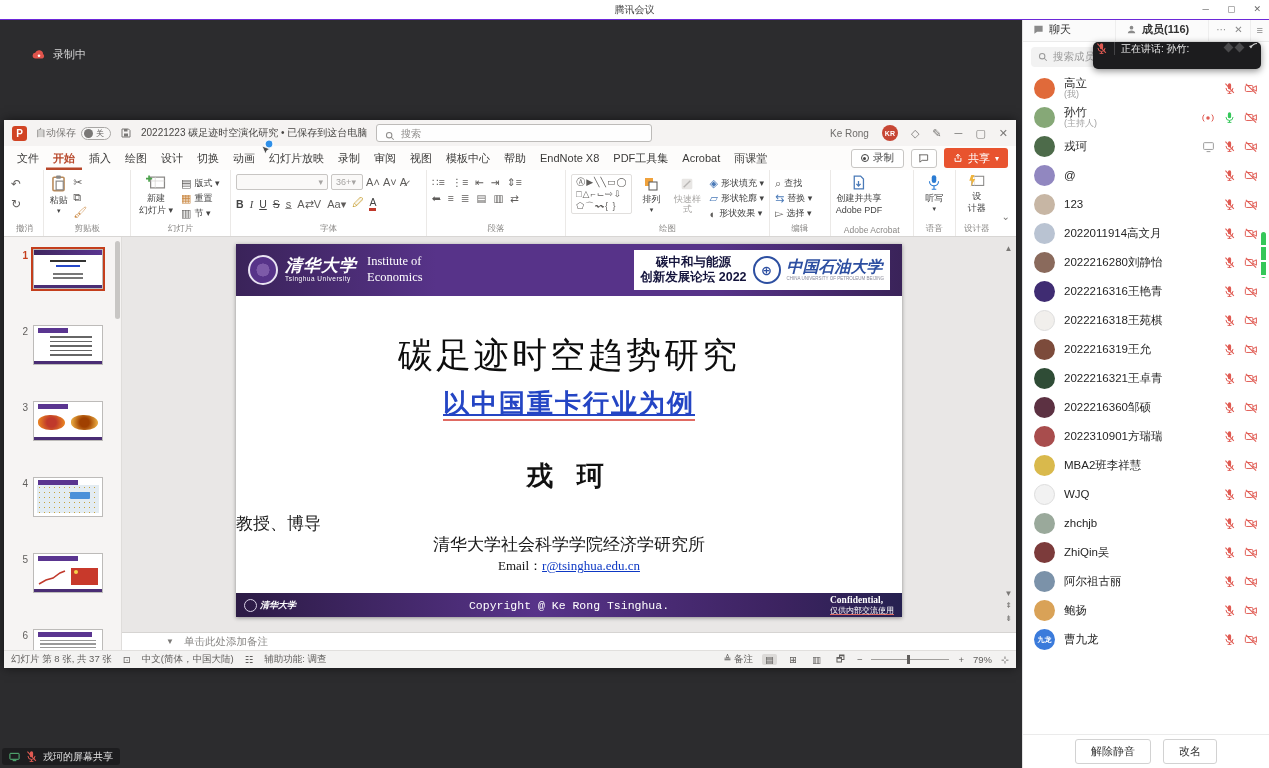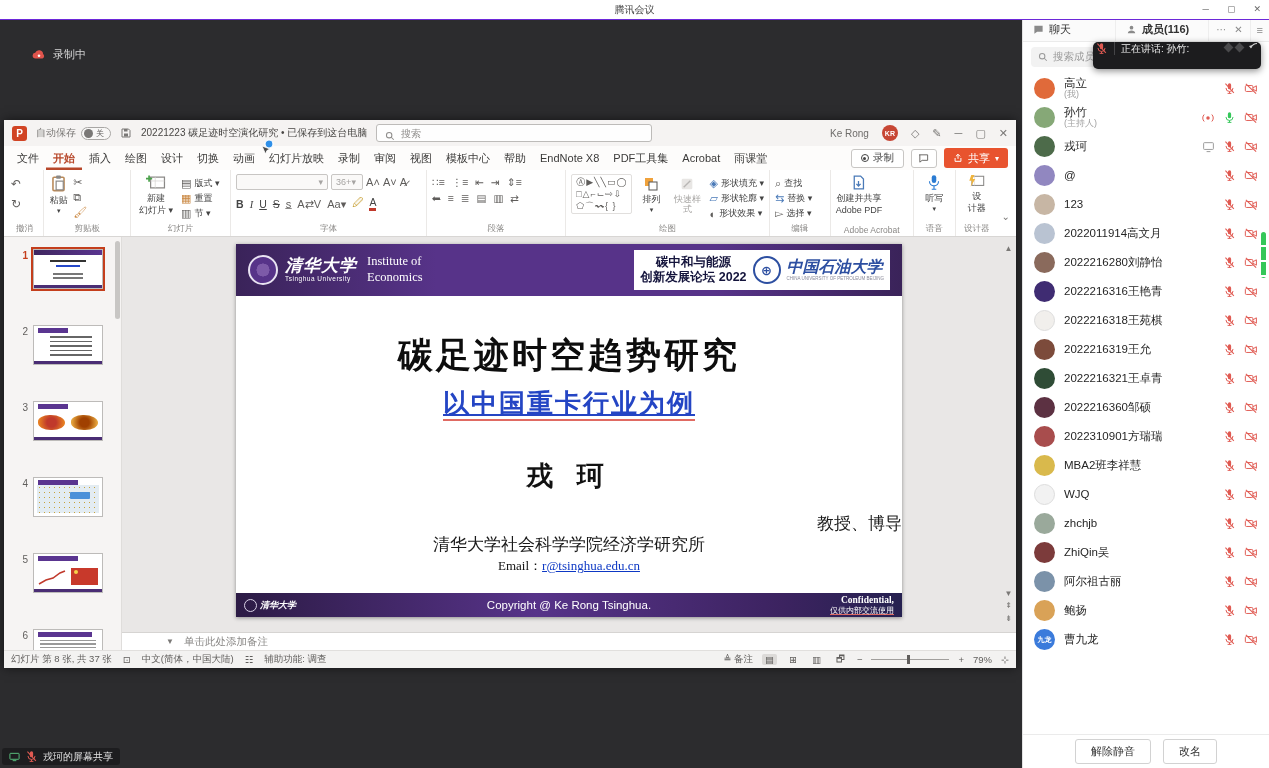--- a/index.html
+++ b/index.html
@@ -91,33 +91,33 @@
   .th-names{margin-left:7px;line-height:1}
   .th-cn{font-family:"Liberation Serif","DejaVu Serif",serif;font-style:italic;font-weight:bold;font-size:17px;letter-spacing:1px}
   .th-en{font-size:6.5px;letter-spacing:.5px;margin-top:2px}
   .inst{margin-left:10px;font-family:"Liberation Serif","DejaVu Serif",serif;font-size:12.5px;line-height:1.25}
   .forum-box{margin-left:auto;background:#fff;height:40px;display:flex;align-items:center;padding:0 6px;gap:6px}
   .forum-text{color:#14143c;font-weight:bold;font-size:12.5px;line-height:1.2;text-align:center}
   .cup-emblem{width:28px;height:28px;border-radius:50%;border:2px solid #2d4fa1;display:flex;align-items:center;justify-content:center;color:#2d4fa1;font-size:13px;font-weight:bold}
   .cup-names{line-height:1}
   .cup-cn{color:#2d4fa1;font-family:"Liberation Serif","DejaVu Serif",serif;font-style:italic;font-weight:bold;font-size:16px;white-space:nowrap}
   .cup-en{color:#8a8a9a;font-size:4.5px;margin-top:2px;white-space:nowrap}
-  .slide-title{position:absolute;top:88px;width:100%;text-align:center;font-size:35px;font-weight:bold;color:#0d0d0d;letter-spacing:3px}
+  .slide-title{position:absolute;top:88px;width:100%;text-align:center;font-size:35px;font-weight:normal;color:#0d0d0d;letter-spacing:3px}
   .slide-subtitle{position:absolute;top:142px;width:100%;text-align:center}
   .slide-subtitle span{font-size:26px;font-weight:bold;color:#2445c4;letter-spacing:2px;text-decoration:underline;border-bottom:2px solid #e06a62;padding-bottom:1px}
   .slide-author{position:absolute;top:214px;width:100%;text-align:center;font-size:27px;font-weight:bold;color:#111;letter-spacing:8px}
-  .slide-l1{position:absolute;top:268px;width:100%;text-align:right;font-size:17px;color:#1a1a1a}
+  .slide-l1{position:absolute;top:268px;width:100%;text-align:left;font-size:17px;color:#1a1a1a}
   .slide-l2{position:absolute;top:289px;width:100%;text-align:center;font-size:17px;color:#1a1a1a}
   .slide-email{position:absolute;top:313px;width:100%;text-align:center;font-size:13px;font-family:"Liberation Serif","DejaVu Serif",serif;color:#111}
   .slide-email a{color:#0d38c4;text-decoration:underline}
   .slide-footer{position:absolute;bottom:0;left:0;right:0;height:24px;background:linear-gradient(90deg,#2c1b45 0%,#573389 45%,#3c2360 82%,#262150 100%);display:flex;align-items:center;padding:0 8px;color:#fff}
   .sf-emblem{width:13px;height:13px;border-radius:50%;border:1px solid #d9d2e6;flex:none}
   .sf-cn{font-family:"Liberation Serif","DejaVu Serif",serif;font-style:italic;font-weight:bold;font-size:9px;margin-left:3px;line-height:1}
-  .sf-center{position:absolute;left:0;right:0;text-align:center;font-family:Liberation Sans, sans-serif;font-size:11.5px}
-  .sf-right{margin-left:auto;text-align:right;line-height:1.2;z-index:1}
+  .sf-center{position:absolute;left:0;right:0;text-align:center;font-family:Liberation Mono, monospace;font-size:11.5px}
+  .sf-right{margin-left:auto;text-align:left;line-height:1.2;z-index:1}
   .sf-r1{font-weight:bold;font-size:9.5px;font-family:"Liberation Serif","DejaVu Serif",serif}
   .sf-r2{font-size:8px;text-decoration:underline;text-decoration-color:#e06a62}
 
   
   .notes{height:18px;background:#fff;border-top:1px solid #d6d4d2;font-size:10.5px;color:#8a8886;display:flex;align-items:center;padding-left:44px;gap:10px;flex:none}
   .notes .collapse{color:#7a7876;font-size:8px}
   .ppt-status{height:18px;background:#f3f2f1;border-top:1px solid #e1dfdd;display:flex;align-items:center;font-size:9.5px;color:#605e5c;padding:0 7px;gap:11px;flex:none}
   .st-right{margin-left:auto;display:flex;align-items:center;gap:9px}
   .viewbtn{padding:0 3px;cursor:pointer}
   .viewbtn.active{background:#dcdad8;border-radius:2px}

